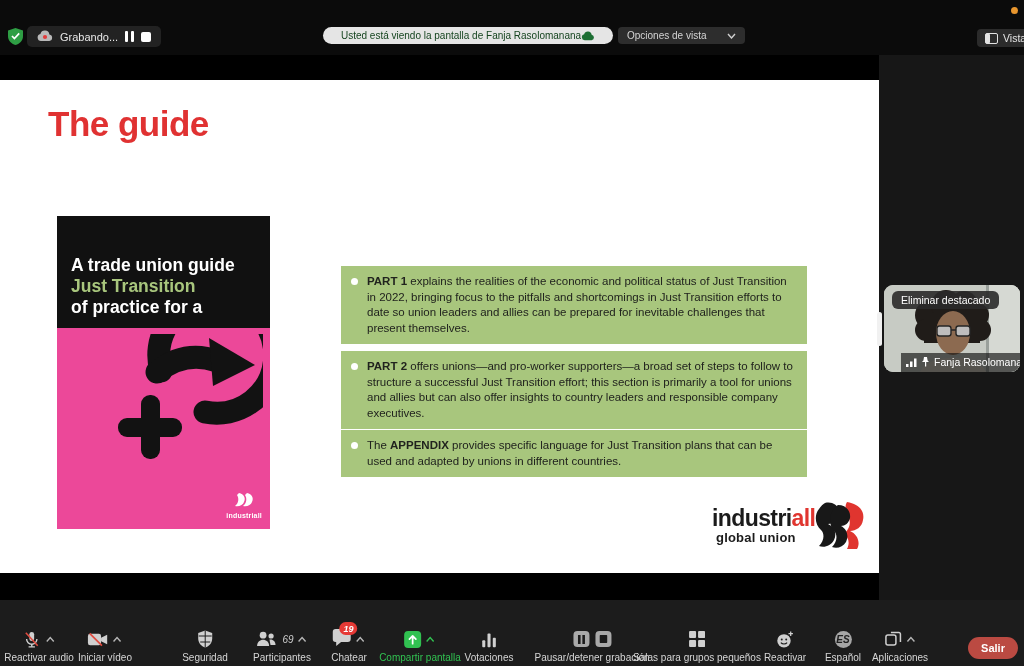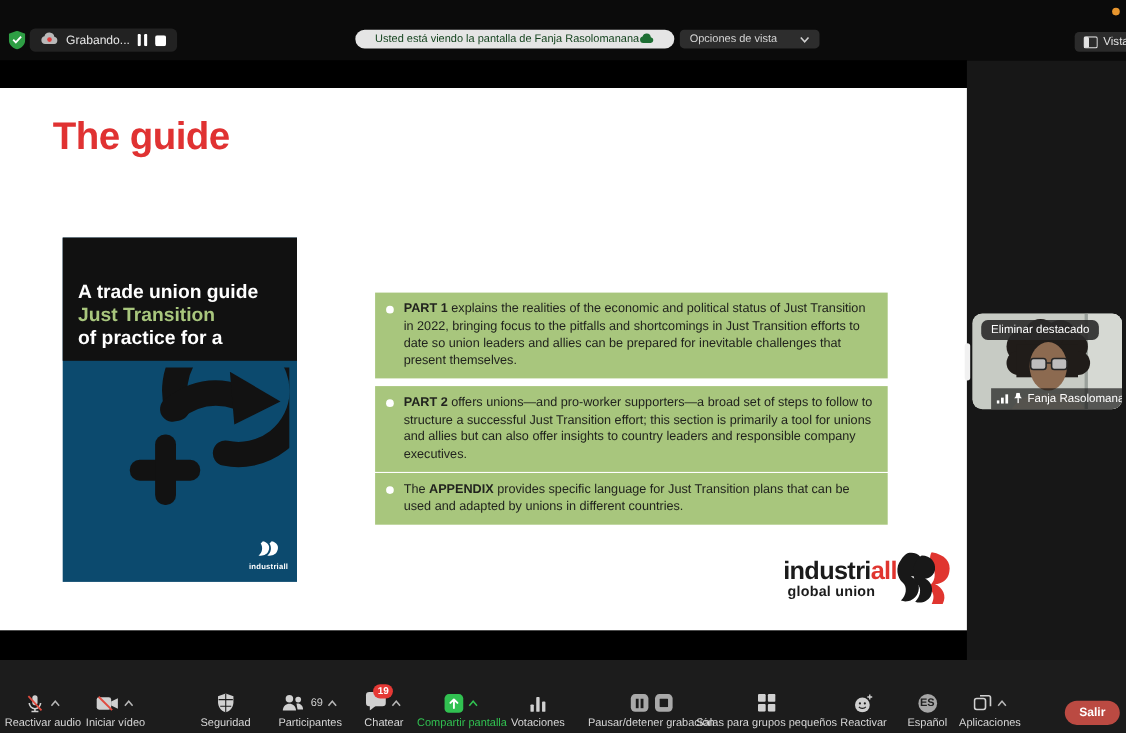--- a/index.html
+++ b/index.html
@@ -24,21 +24,21 @@
              display:flex;align-items:center;gap:5px;padding:0 8px;color:#e3e3e3;font-size:10.5px;}
 
   
   .share-region{left:0;top:55px;width:879px;height:545px;background:#000;}
   .right-panel{left:879px;top:55px;width:145px;height:545px;background:#171717;}
   .slide{left:0;top:80px;width:879px;height:493px;background:#fff;}
 
   .slide-title{left:48px;top:104px;font-size:35px;font-weight:bold;color:#e03232;letter-spacing:-0.5px;}
 
   
-  .cover{left:57px;top:216px;width:213px;height:313px;background:#0c4a6e;}
+  .cover{left:57px;top:216px;width:213px;height:313px;background:#ec4899;}
   .cover-black{position:absolute;left:0;top:0;width:213px;height:112px;background:#111;
                display:flex;flex-direction:column;justify-content:flex-end;padding:0 0 10px 14px;box-sizing:border-box;}
   .cover-line{font-size:17.5px;font-weight:bold;line-height:21px;color:#fff;}
   .cover-line.green{color:#a8c67d;}
   .cover-art{position:absolute;left:6px;top:118px;}
   .cover-logo{position:absolute;right:8px;bottom:10px;color:#fff;text-align:center;}
   .cover-logo .t{font-size:7px;font-weight:bold;letter-spacing:0.2px;}
 
   
   .bullet-box{left:341px;width:466px;background:#a8c67d;box-sizing:border-box;
@@ -59,21 +59,21 @@
              padding:3px 9px;color:#fff;font-size:10.5px;white-space:nowrap;}
   .thumb-name{position:absolute;left:17px;bottom:0;background:rgba(15,15,15,0.65);border-radius:0 6px 0 0;
               display:flex;align-items:center;gap:4px;padding:3px 8px 4px 5px;text-align:center;}
   .thumb-name span{color:#fff;font-size:10.5px;white-space:nowrap;}
   .scroll-pill{left:877px;top:312px;width:5px;height:34px;background:#f1f1f1;border-radius:3px;}
 
   
   .bottom-bar{left:0;top:600px;width:1024px;height:66px;background:#1c1c1c;}
   .tb-item{position:absolute;top:629px;transform:translateX(-50%);display:flex;flex-direction:column;
            align-items:center;gap:3px;width:max-content;}
-  .tb-iconrow{display:flex;align-items:center;gap:4px;height:20px;}
+  .tb-iconrow{display:flex;align-items:center;gap:4px;height:20px;font-style:italic;}
   .tb-label{font-size:10px;color:#d6d6d6;white-space:nowrap;}
   .tb-label.green{color:#31c151;}
   .chat-wrap{position:relative;}
   .chat-badge{position:absolute;top:-6px;left:7px;min-width:10px;height:13px;padding:0 4px;border-radius:7px;
               background:#e53935;color:#fff;font-size:9px;font-weight:bold;display:flex;align-items:center;justify-content:center;}
   .count{font-size:10px;color:#cfcfcf;margin-left:2px;}
   .share-sq{width:17px;height:17px;border-radius:4px;background:#31c151;display:flex;align-items:center;justify-content:center;}
   .recbtn{width:16px;height:16px;border-radius:4px;background:#a9a9a9;display:flex;align-items:center;justify-content:center;}
   .es-circle{width:17px;height:17px;border-radius:50%;background:#a6a6a6;color:#202020;font-size:10px;font-weight:bold;
              display:flex;align-items:center;justify-content:center;}

